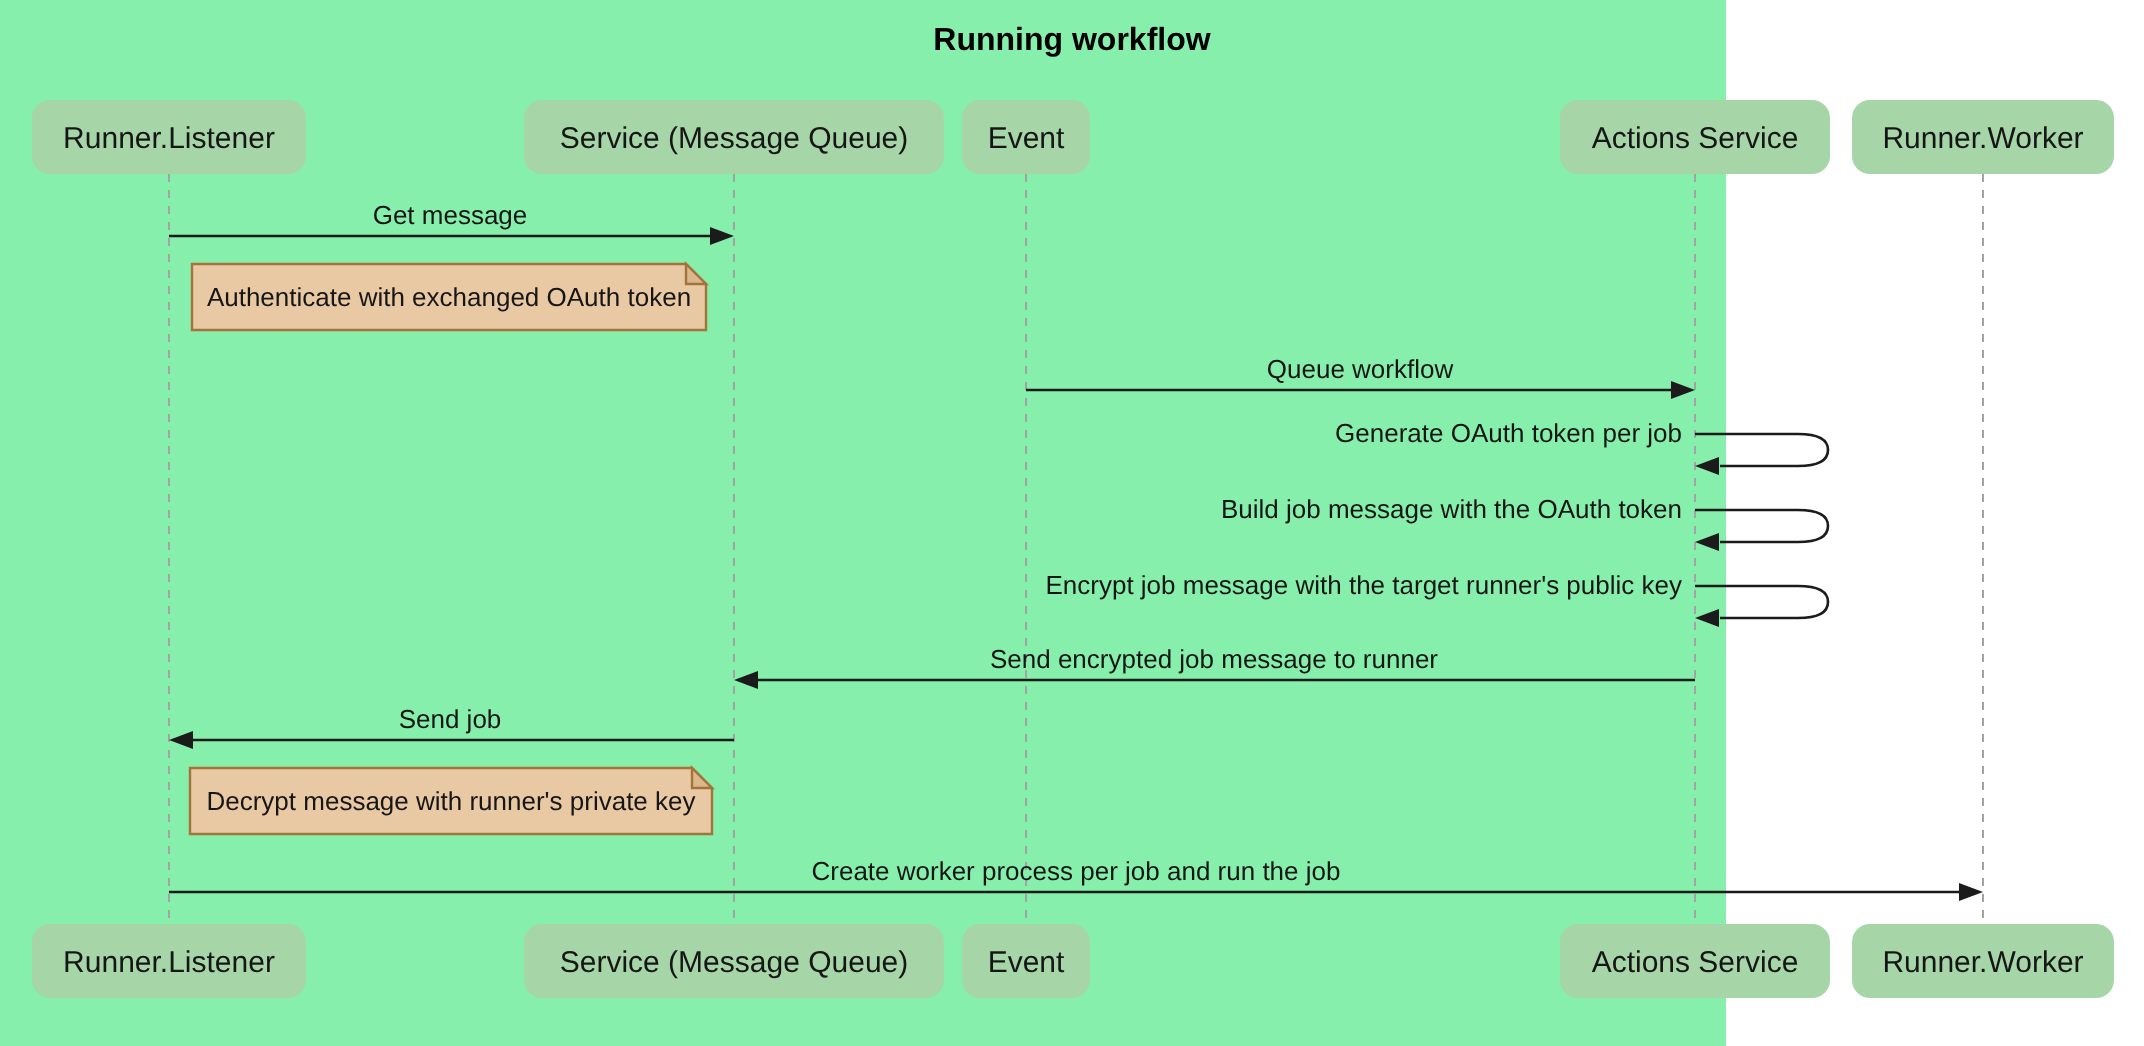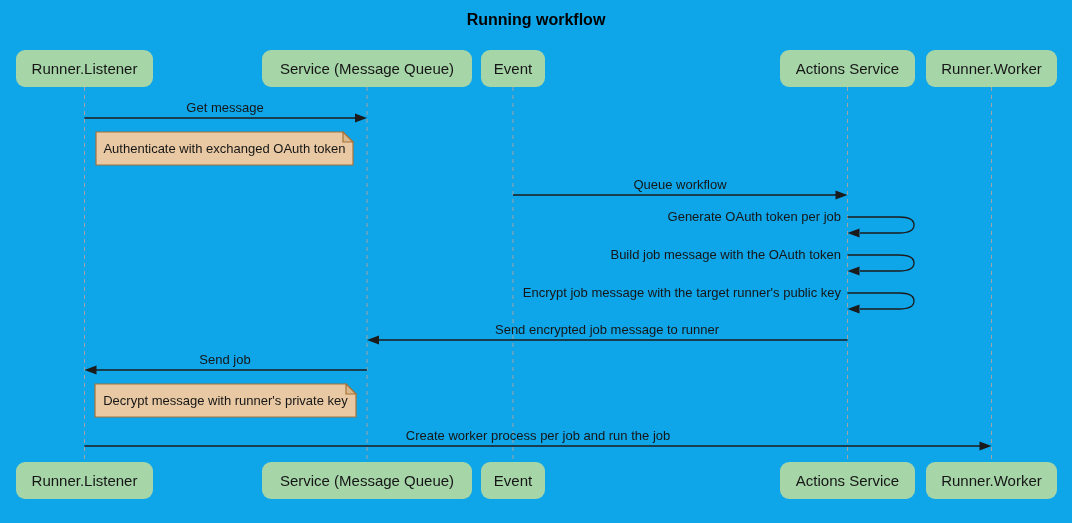--- a/index.html
+++ b/index.html
@@ -1,18 +1,18 @@
 <!DOCTYPE html>
 <html><head>
 <meta charset="utf-8">
 <style>
   html, body { margin: 0; padding: 0; background: #ffffff; }
   .diagram-wrap {
-    width: 1072px; height: 523px; position: relative;
-    font-family: "Liberation Sans", sans-serif; background: #0ea5e9;
+    width: 863px; height: 523px; position: relative;
+    font-family: "Liberation Sans", sans-serif; background: #86efac;
   }
   svg { display: block; }
   text { font-family: "Liberation Sans", sans-serif; }
   .diagram-title { font-size: 16px; font-weight: bold; fill: #000000; }
   .actor-box { fill: #a6d5a8; stroke: none; }
   .actor-label { font-size: 15px; fill: #161616; }
   .lifeline { stroke: #a3a3a3; stroke-width: 1; stroke-dasharray: 4,4; fill: none; }
   .msg-line { stroke: #1b1b1b; stroke-width: 1.3; fill: none; }
   .arrowhead { fill: #1b1b1b; stroke: none; }
   .msg-label { font-size: 13px; fill: #161616; }

